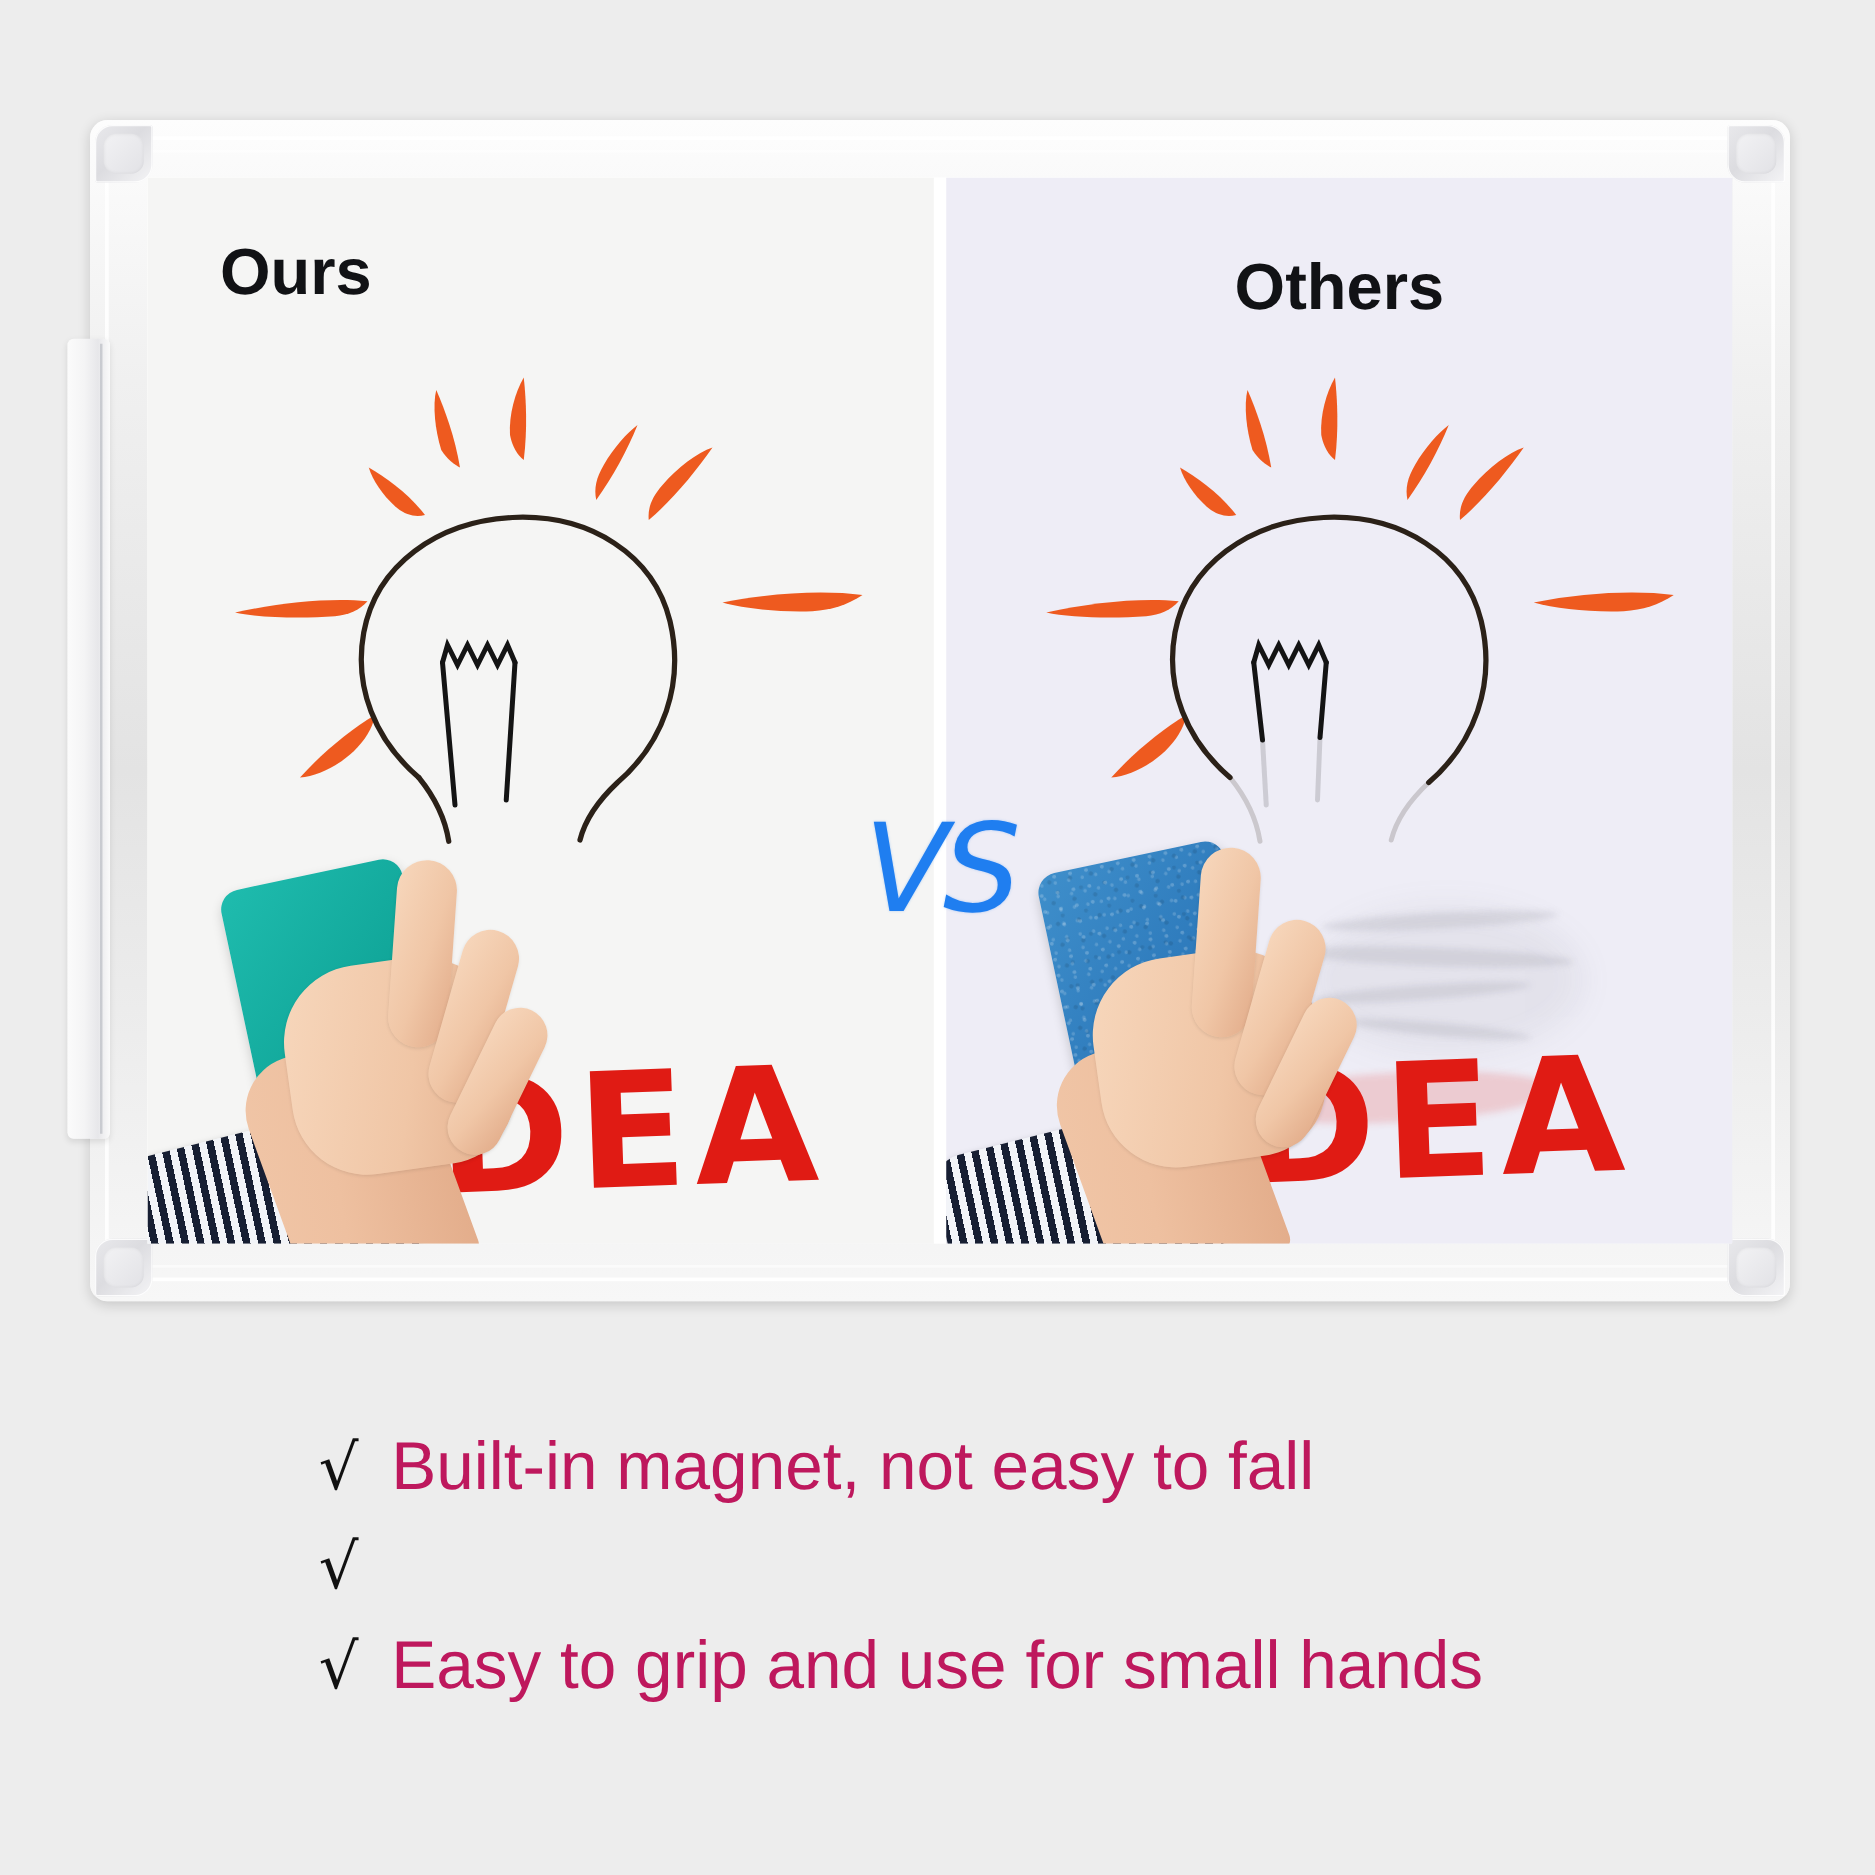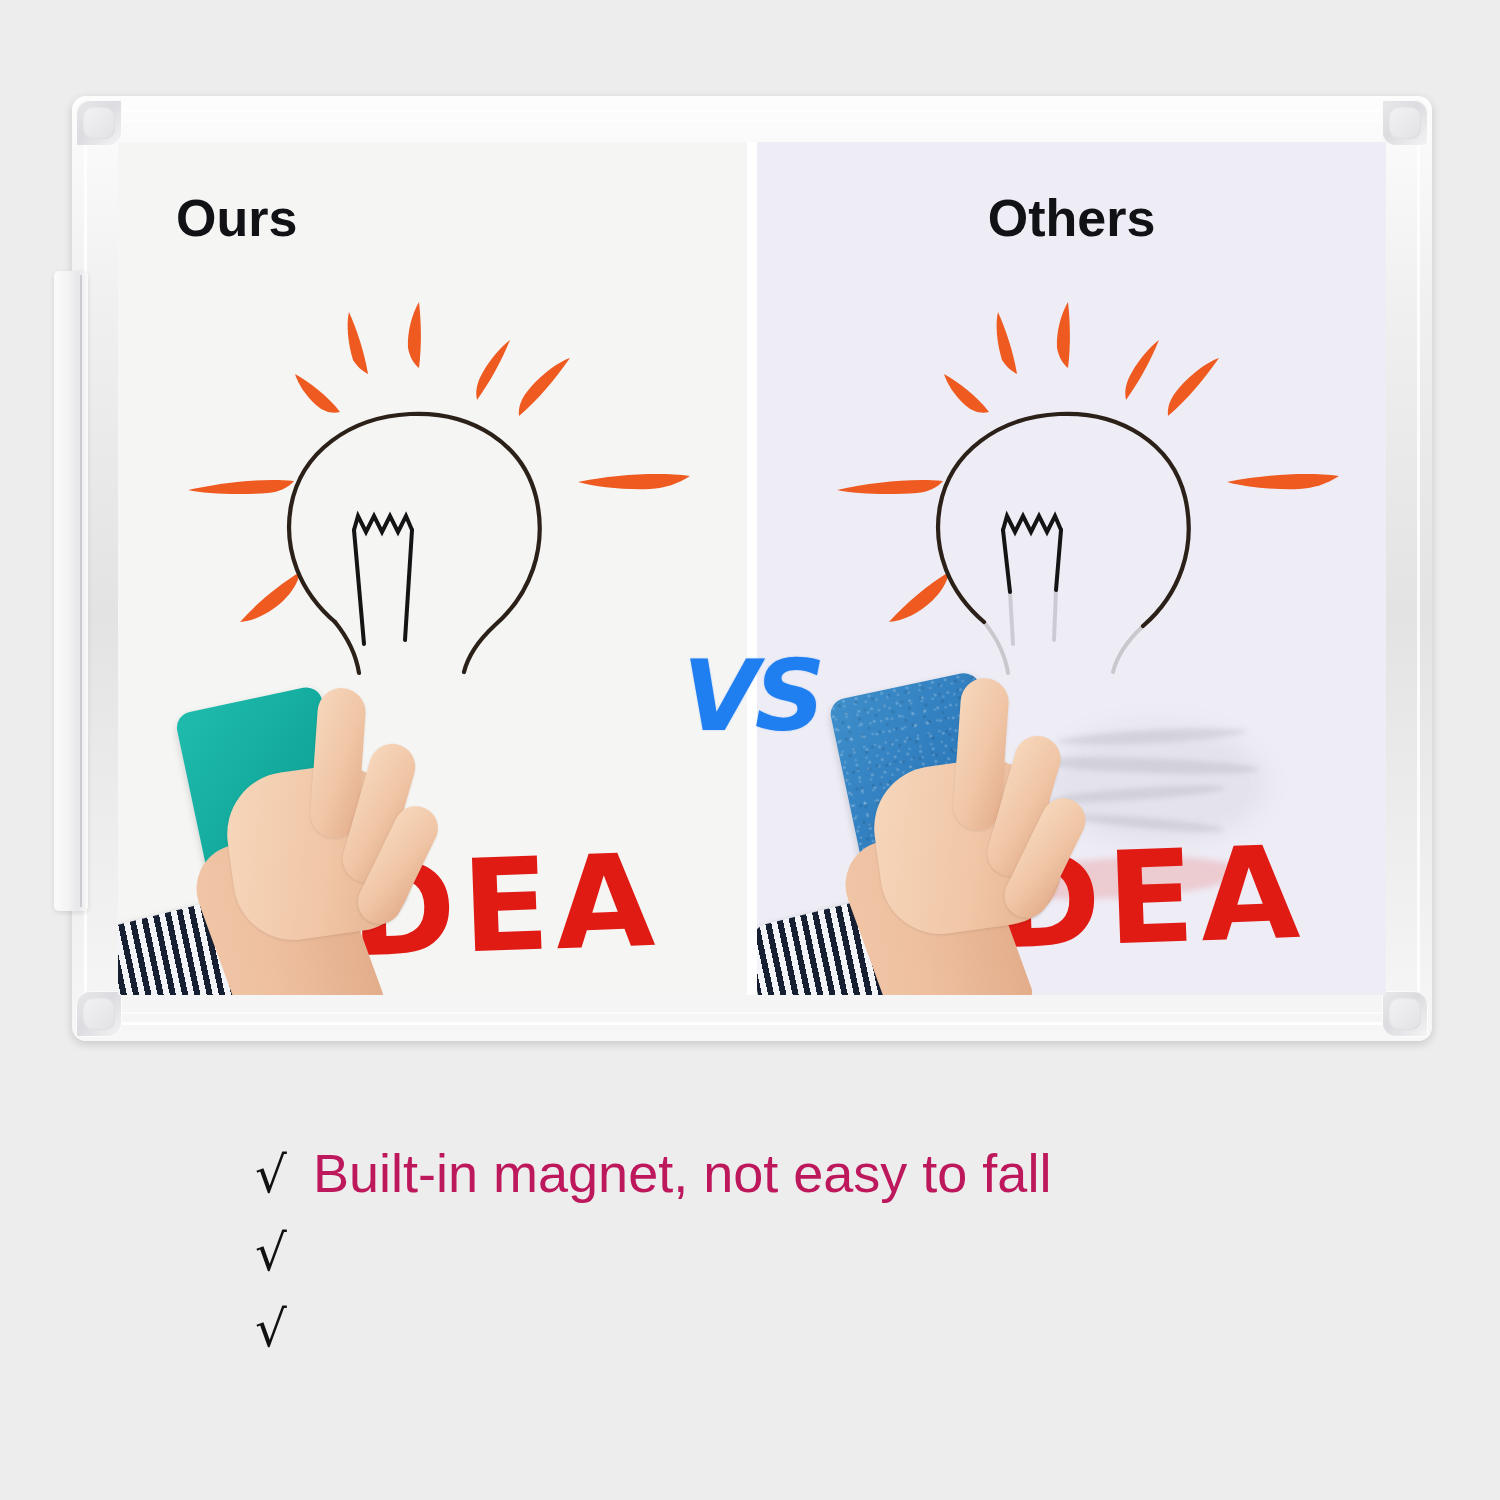--- a/index.html
+++ b/index.html
@@ -109,30 +109,30 @@
   .panel-title {
     position: absolute;
     top: 46px;
     font-size: 52px;
     font-weight: 700;
     color: #111215;
     letter-spacing: 0px;
     white-space: nowrap;
   }
   #title-ours   { left: 58px; }
-  #title-others { left: 50%; transform: translateX(-50%); }
+  #title-others { left: 50%; transform: translateX(-50%); margin-top: 12px; }
 
   
   #vs-badge {
     position: absolute;
     left: 50%;
     top: 497px;
     transform: translateX(-50%);
     font-size: 98px;
-    font-weight: 700;
+    font-weight: 400;
     font-style: italic;
     color: #1f7ef0;
     letter-spacing: -4px;
     z-index: 40;
     text-shadow: 0 0 2px rgba(31,126,240,0.35);
     font-family: "DejaVu Sans", sans-serif;
   }
 
   
   .scene { position:absolute; inset:0; }
@@ -389,17 +389,18 @@
       <span class="feature-check">√</span>
       <span class="feature-text">Built-in magnet, not easy to fall</span>
     </div>
 
     <div class="feature-row">
       <span class="feature-check">√</span>
     </div>
 
     <div class="feature-row">
       <span class="feature-check">√</span>
+      <span class="feature-text">Easy to grip and use for small hands</span>
     </div>
 
   </div>
 
 </div>
 
 </body></html>

